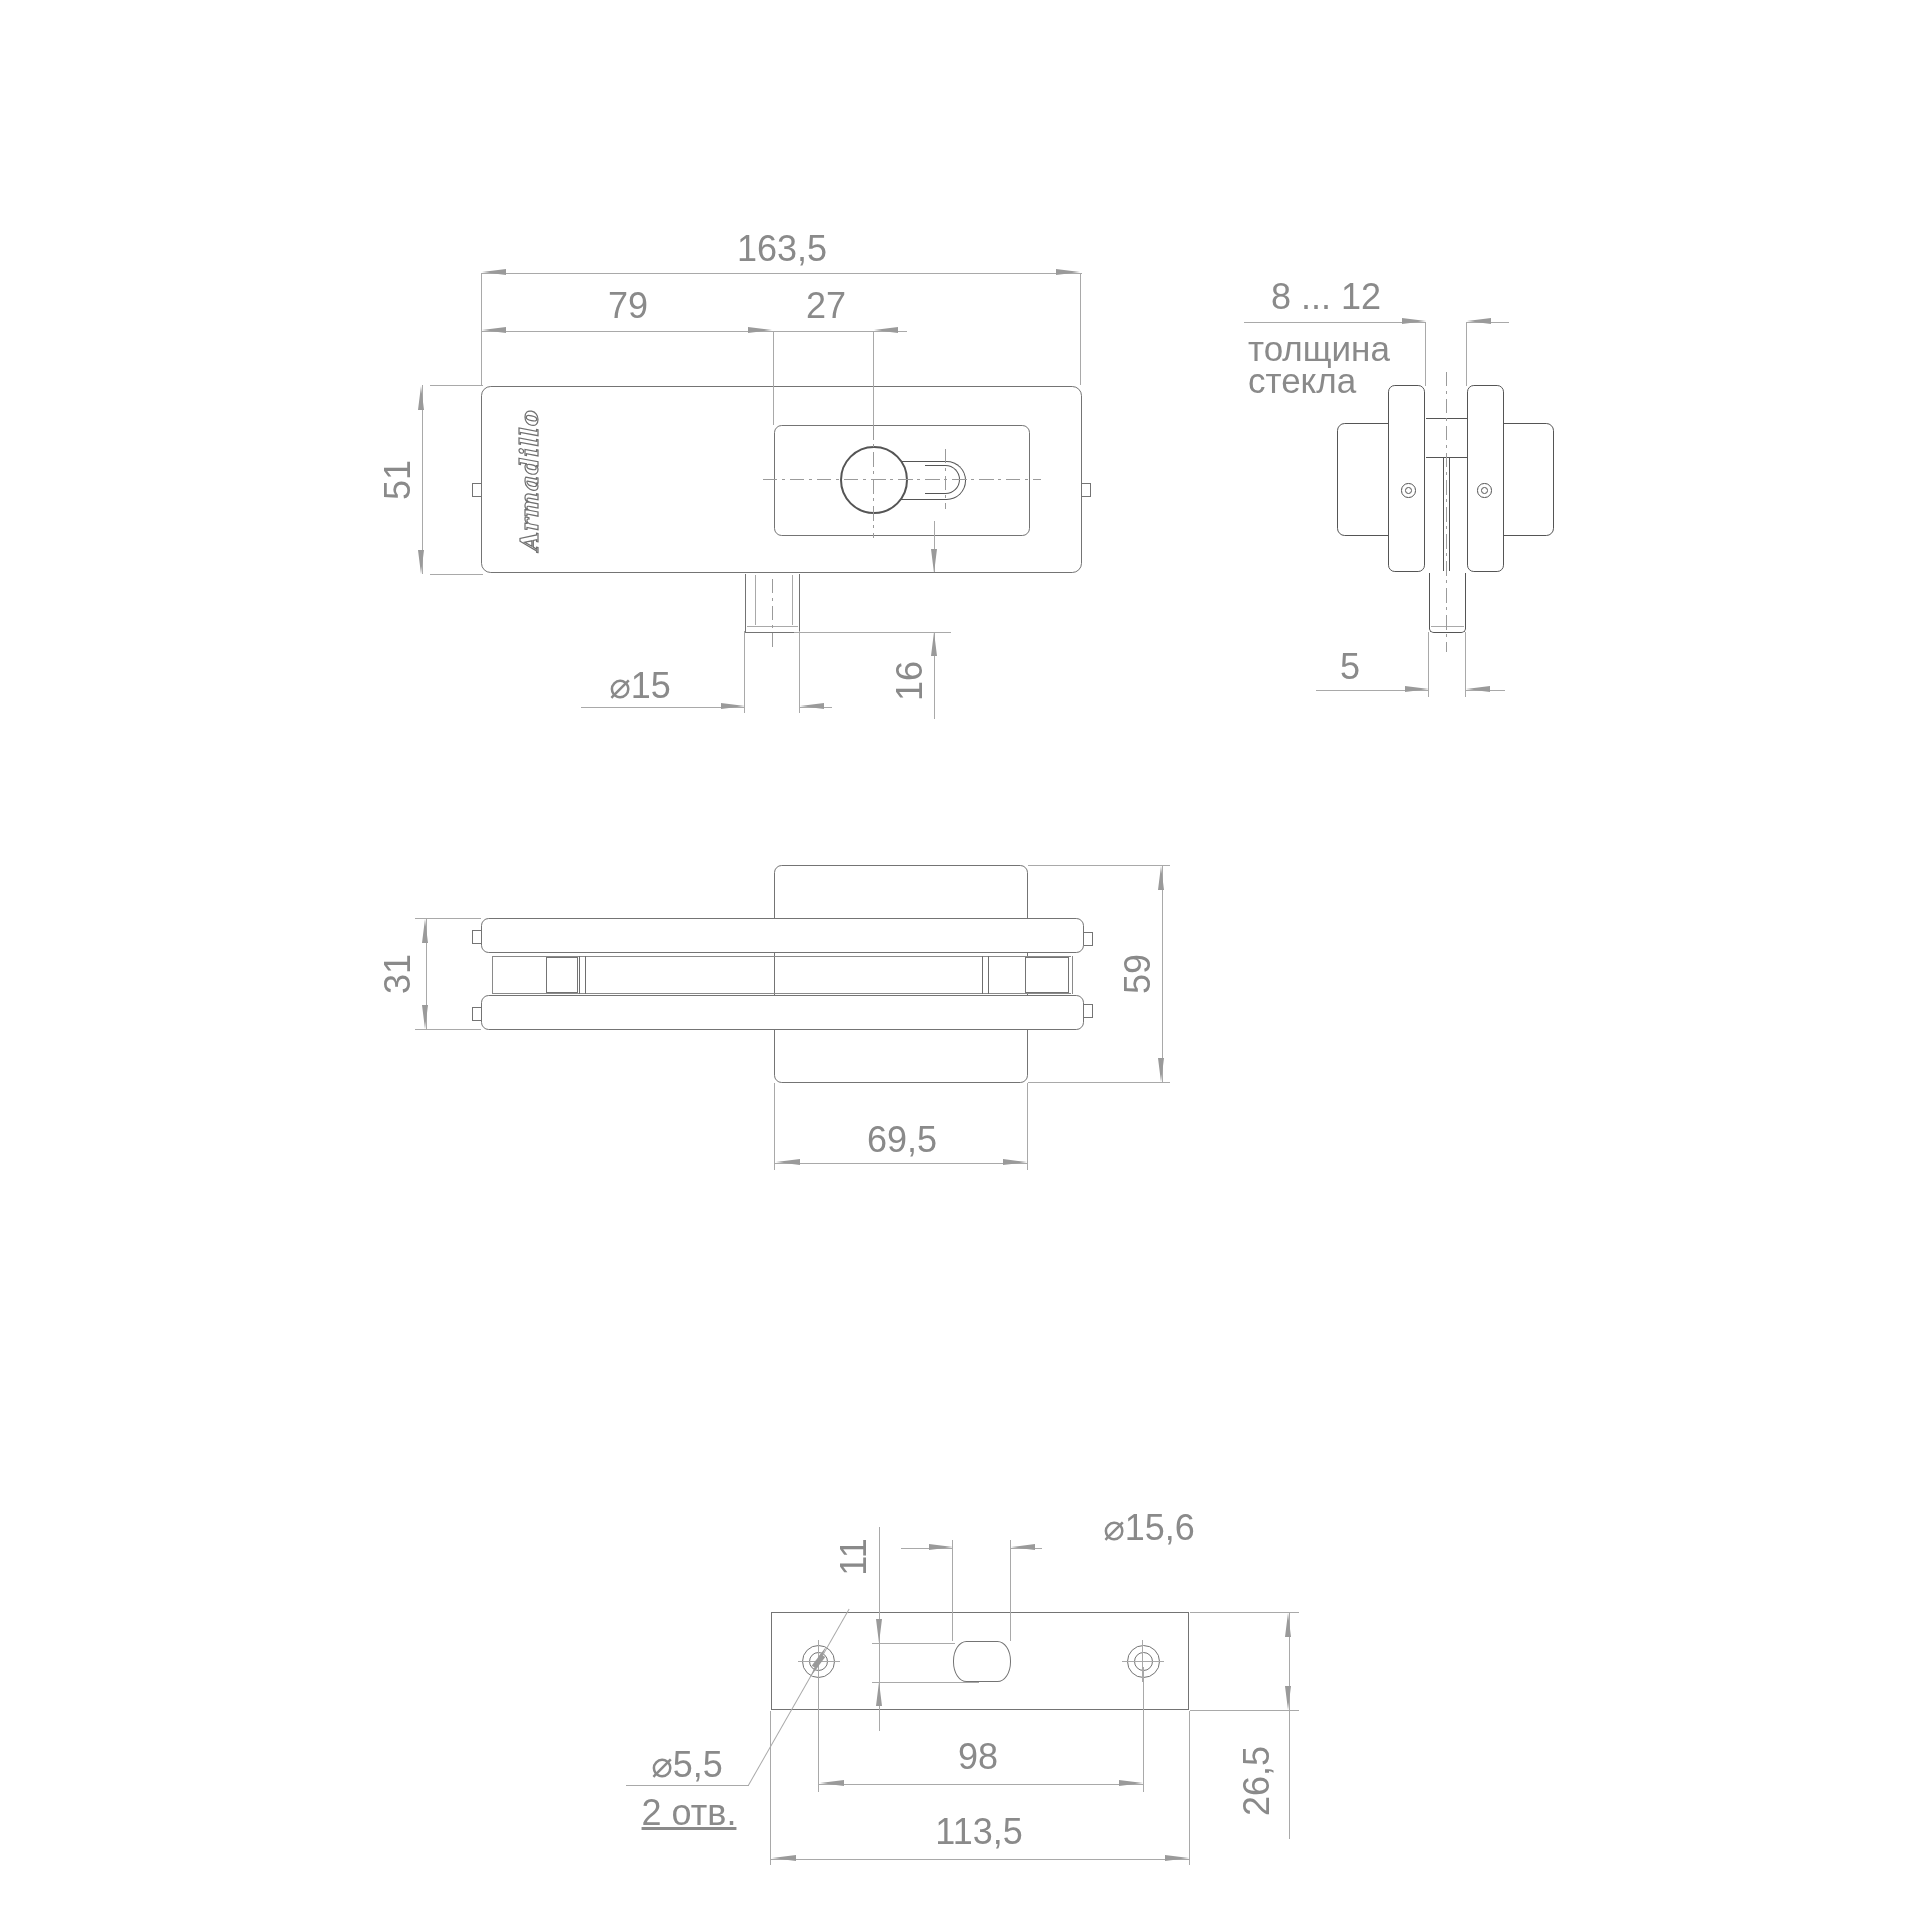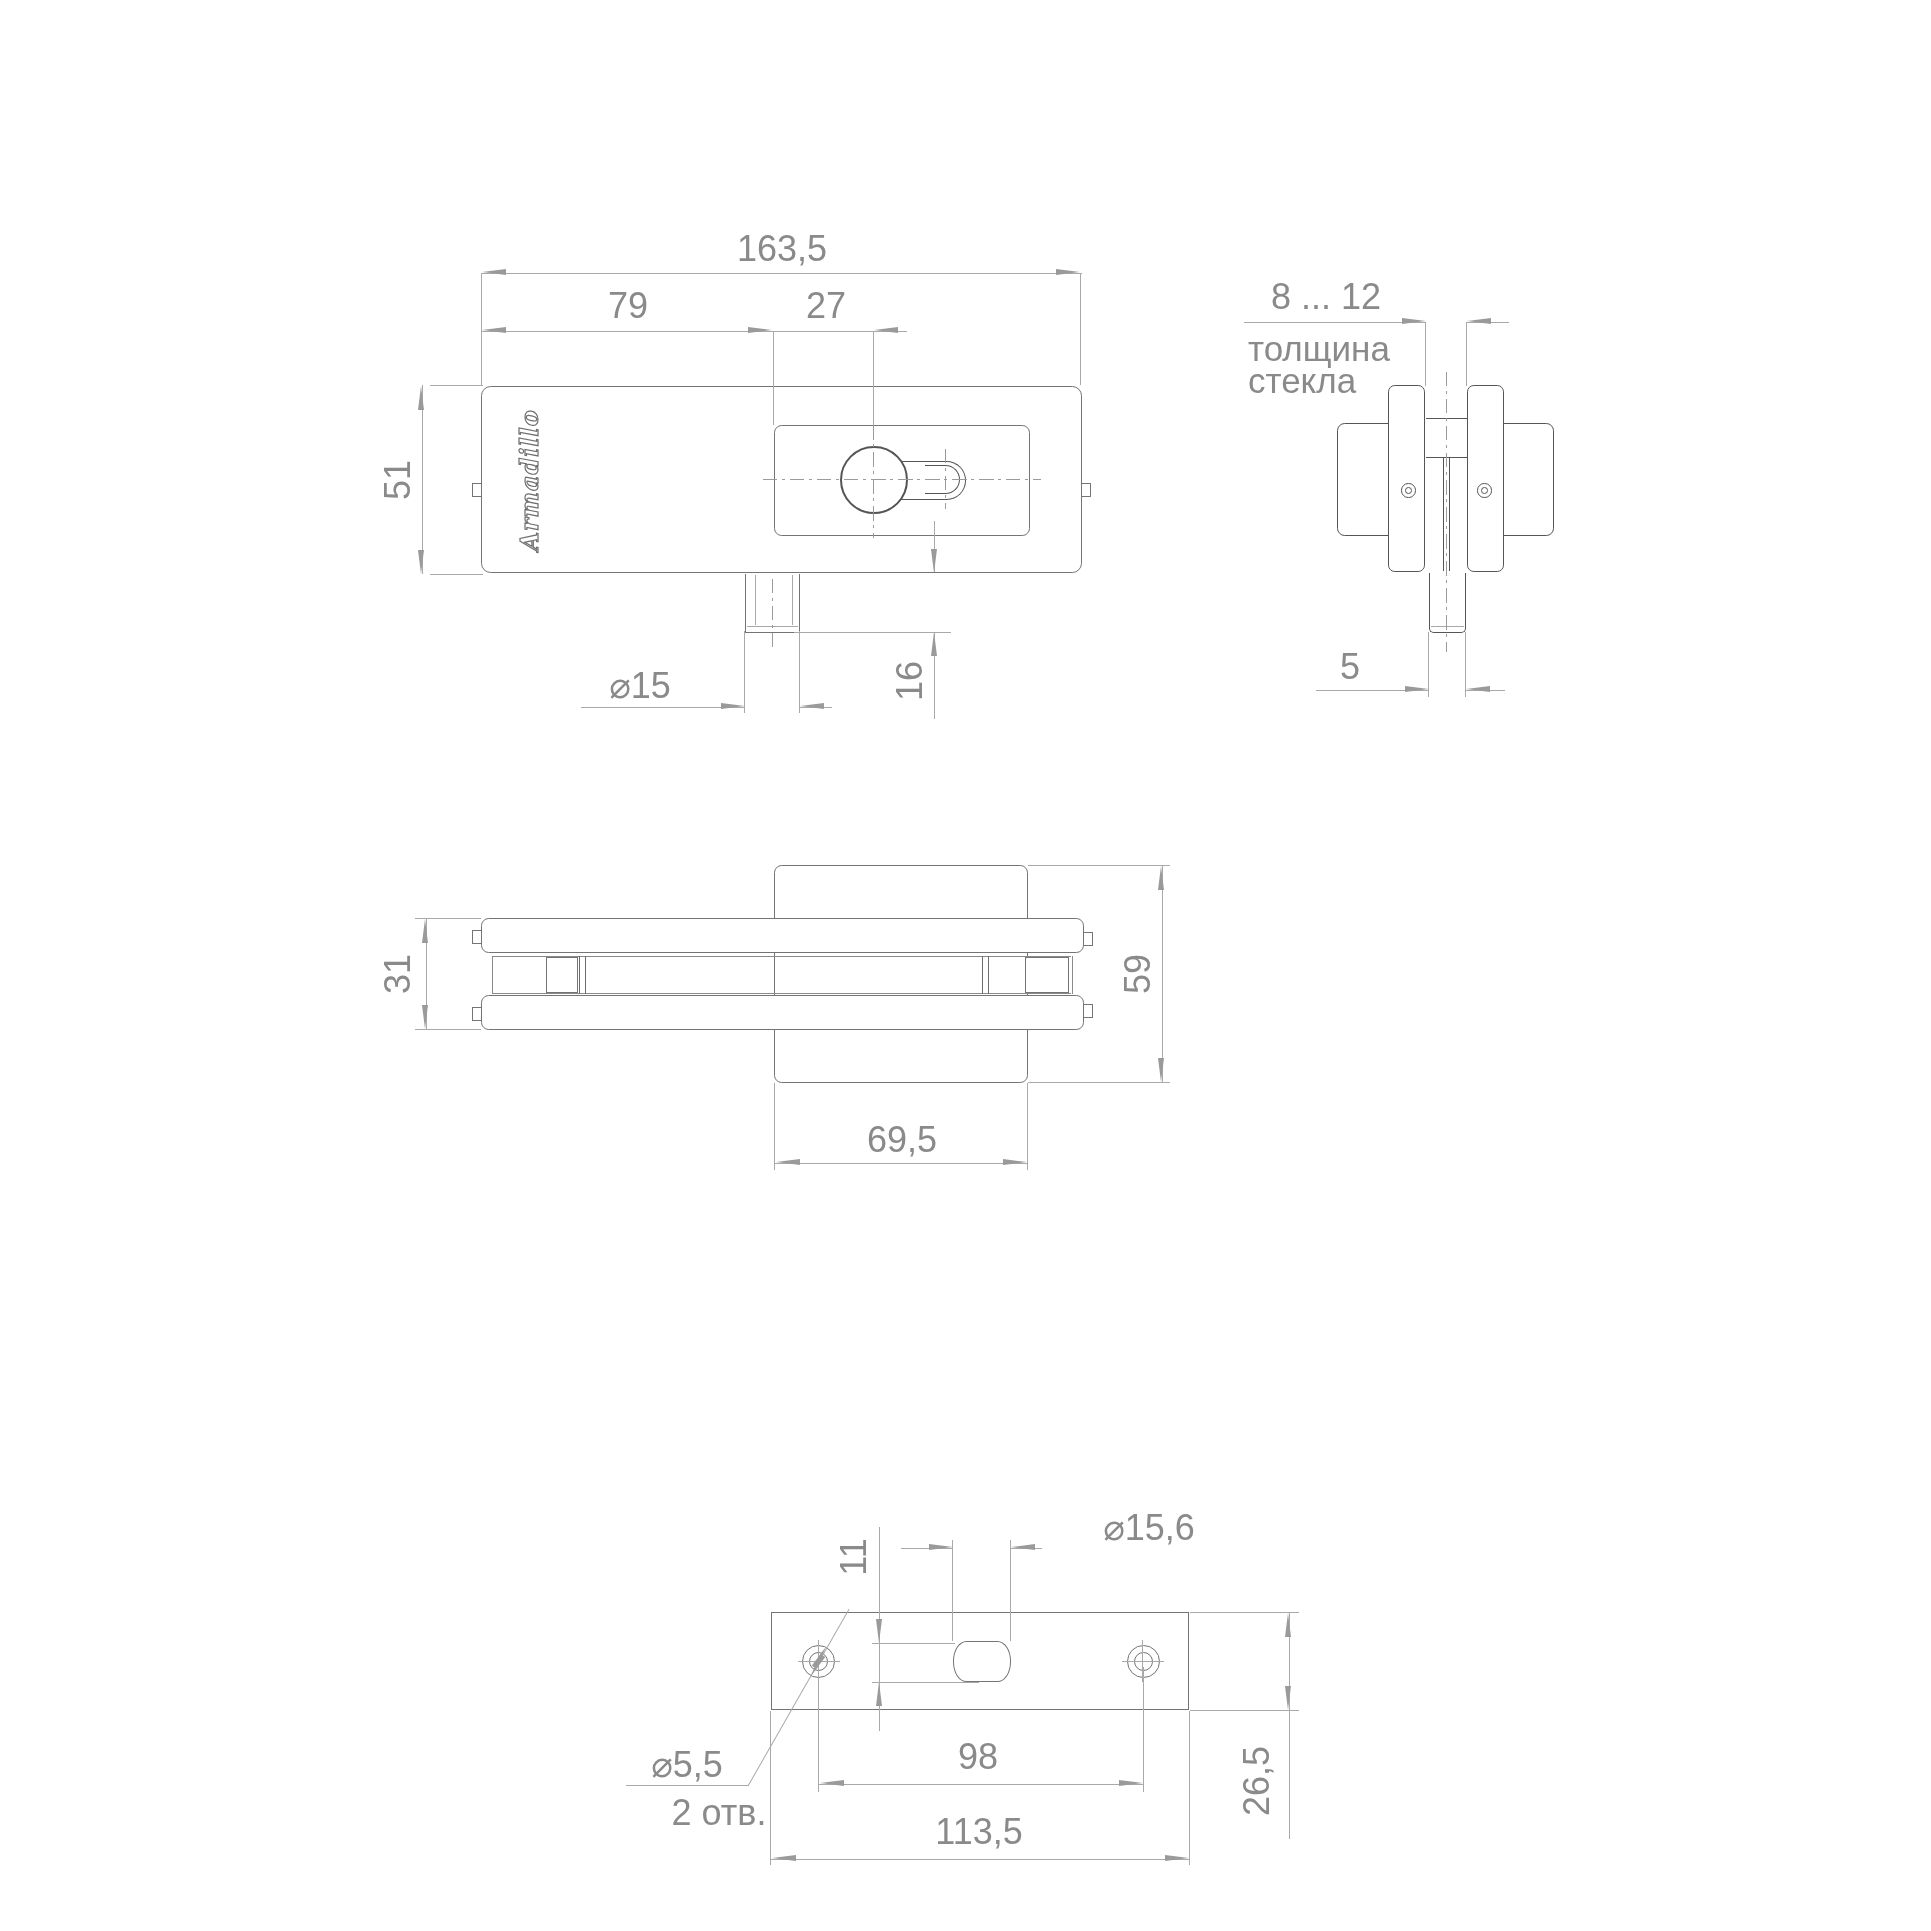--- a/index.html
+++ b/index.html
@@ -221,21 +221,21 @@
     <div class="t" style="left:979px;top:1832px;">113,5</div>
 
     <div class="ln" style="left:1190px;top:1612px;width:109px;height:1px;"></div>
     <div class="ln" style="left:1190px;top:1710px;width:109px;height:1px;"></div>
     <div class="ln" style="left:1289px;top:1612px;width:1px;height:227px;"></div>
     <div class="ar ar-u" style="left:1289px;top:1613px;"></div>
     <div class="ar ar-d" style="left:1289px;top:1710px;"></div>
     <div class="t tv" style="left:1257px;top:1781px;">26,5</div>
 
     <div class="t" style="left:687px;top:1765px;">⌀5,5</div>
-    <div class="t" style="left:719px;top:1813px;">2 отв.</div>
+    <div class="t" style="left:689px;top:1813px;text-decoration:underline;">2 отв.</div>
     <div class="ln" style="left:626px;top:1785px;width:123px;height:1px;"></div>
     <div class="ln" style="left:748px;top:1785px;width:203px;height:1px;transform-origin:0 0;transform:rotate(-60.26deg);"></div>
     <div class="ar ar-r" style="left:827px;top:1647px;transform-origin:24px 3.9px;transform:rotate(-60.26deg);"></div>
     <div class="ar ar-r" style="left:810px;top:1676px;transform-origin:24px 3.9px;transform:rotate(119.74deg);"></div>
   </div>
 
 </div>
 
 
 </body></html>

